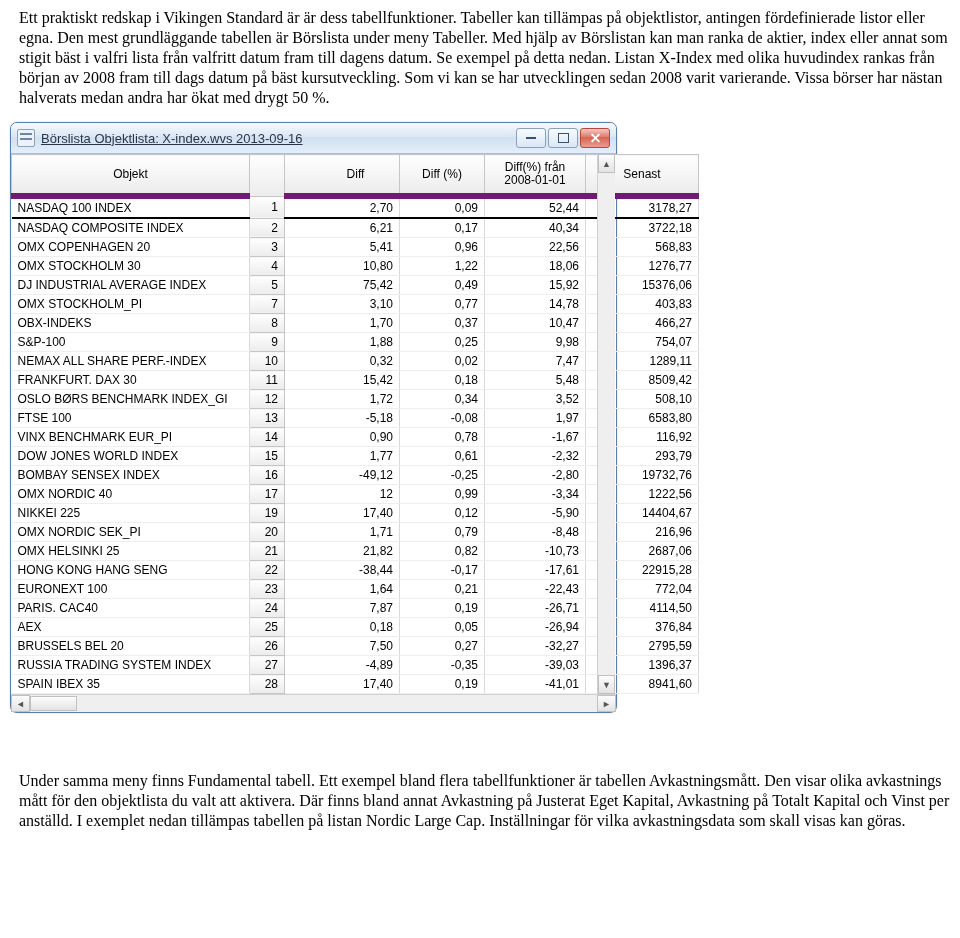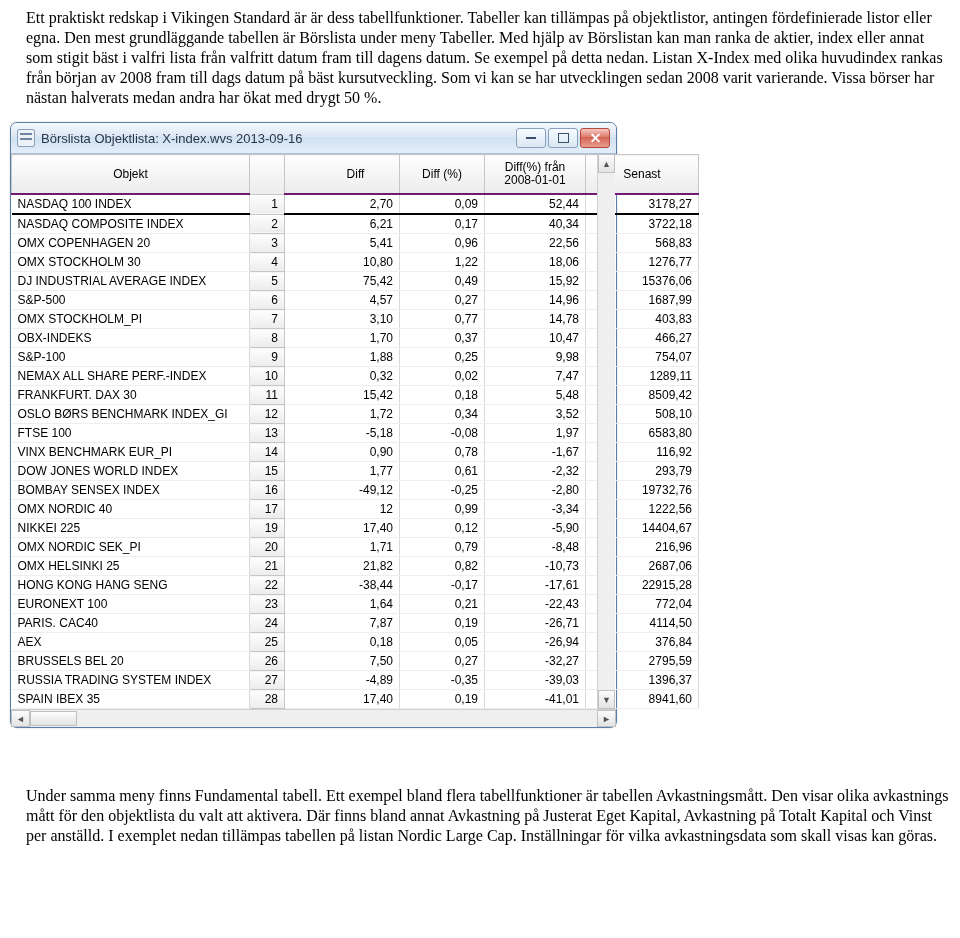--- a/index.html
+++ b/index.html
@@ -5,21 +5,21 @@
   body {
     font-family: "Times New Roman", Times, serif;
     font-size: 16px;
     color: #000;
     margin: 0;
     padding: 8px 10px;
     width: 940px;
     background: #fff;
   }
   p {
-    margin: 0 0 14px 16px;
+    margin: 0 0 14px 9px;
     line-height: 1.25;
   }
   .spacer {
     height: 50px;
   }
   .window {
     width: 605px;
     border: 1px solid #5b7ea6;
     border-radius: 7px;
     background: #fff;
@@ -54,20 +54,21 @@
     position:absolute;
     left:2px;right:2px;height:2px;background:#6d86a3;
   }
   .titlebar .ico::before {top:3px;}
   .titlebar .ico::after {top:8px;}
   .titlebar .title {
     flex: 1;
     color: #2b3546;
     font-size: 13px;
     white-space: nowrap;
+    text-decoration: underline;
   }
   .winbtns {
     display: flex;
     gap: 2px;
   }
   .winbtn {
     width: 28px;
     height: 18px;
     border: 1px solid #8aa0bb;
     border-radius: 3px;
@@ -124,21 +125,21 @@
   }
   td.name { text-align: left; }
   td.idx {
     background: linear-gradient(#fefefe,#ececec);
     border: 1px solid #c6c6c6;
     text-align: right;
     font-size: 12px;
   }
   td.num { text-align: right; }
   tr.hl td.num, tr.hl td.name {
-    border-top: 2px solid #701a75;
+    border-top: 6px solid #701a75;
     border-bottom: 2px solid #000;
   }
   tr.hl td.num { font-weight: normal;}
   tr.hl td.name {}
   .scroll-h {
     height: 17px;
     background: #efefef;
     border-top:1px solid #d0d0d0;
     display:flex;align-items:center;
   }
@@ -243,28 +244,20 @@
           </tr>
           <tr>
             <td class="name">DJ INDUSTRIAL AVERAGE INDEX</td>
             <td class="idx">5</td>
             <td class="num">75,42</td>
             <td class="num">0,49</td>
             <td class="num">15,92</td>
             <td class="num">15376,06</td>
           </tr>
           <tr>
-            <td class="name">S&amp;P-500</td>
-            <td class="idx">6</td>
-            <td class="num">4,57</td>
-            <td class="num">0,27</td>
-            <td class="num">14,96</td>
-            <td class="num">1687,99</td>
-          </tr>
-          <tr>
             <td class="name">OMX STOCKHOLM_PI</td>
             <td class="idx">7</td>
             <td class="num">3,10</td>
             <td class="num">0,77</td>
             <td class="num">14,78</td>
             <td class="num">403,83</td>
           </tr>
           <tr>
             <td class="name">OBX-INDEKS</td>
             <td class="idx">8</td>

